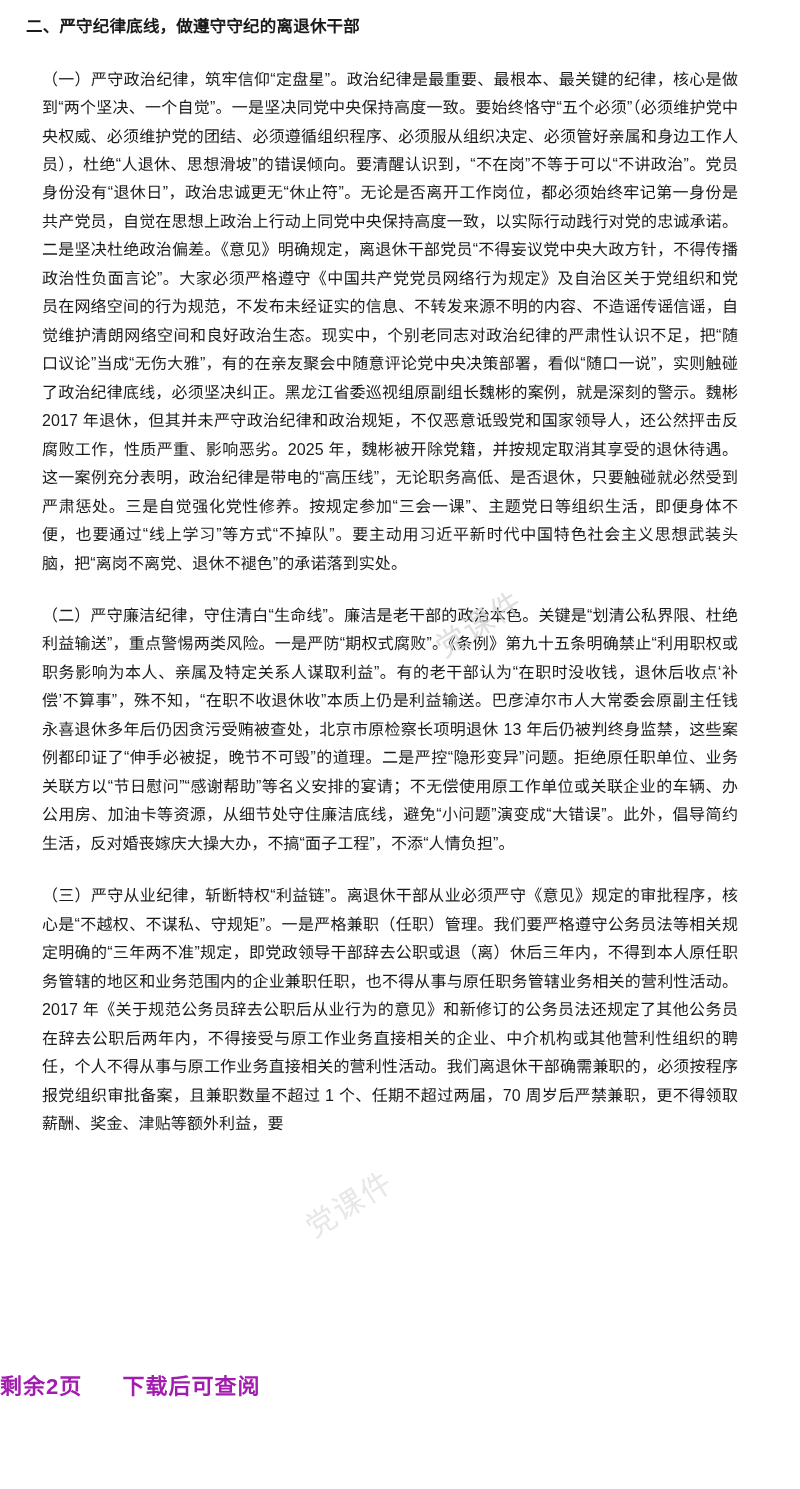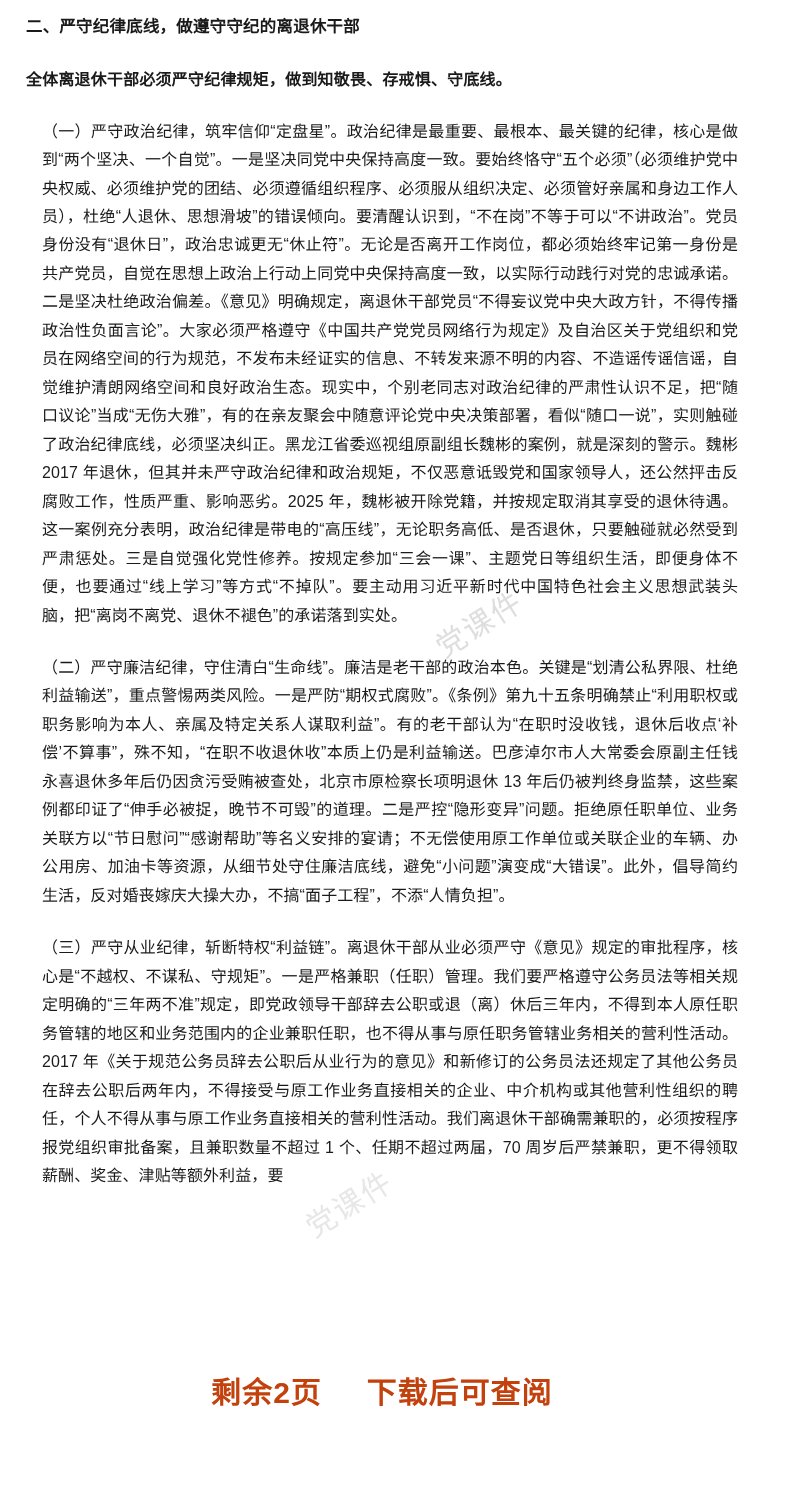--- a/index.html
+++ b/index.html
@@ -80,40 +80,38 @@
     top: 1300px;
     height: 70px;
     background: linear-gradient(to bottom, rgba(255,255,255,0) 0%, #ffffff 85%);
     pointer-events: none;
   }
   .footer-cta {
     position: absolute;
     left: 0;
     right: 0;
     top: 1368px;
-    text-align: center;
-    font-size: 30px;
+    font-size: 22px;
     font-weight: bold;
-    color: #c2410c;
+    color: #a21caf;
     font-family: "Liberation Sans", "DejaVu Sans", sans-serif;
     letter-spacing: 1px;
   }
   .footer-cta .gap {
     display: inline-block;
     width: 26px;
   }
 </style>
 </head>
 <body>
 
 <div class="page">
 
   <h2 class="doc-heading">二、严守纪律底线，做遵守守纪的离退休干部</h2>
 
-  <p class="lead">全体离退休干部必须严守纪律规矩，做到知敬畏、存戒惧、守底线。</p>
 
   <p class="para">（一）严守政治纪律，筑牢信仰“定盘星”。政治纪律是最重要、最根本、最关键的纪律，核心是做到“两个坚决、一个自觉”。一是坚决同党中央保持高度一致。要始终恪守“五个必须”（必须维护党中央权威、必须维护党的团结、必须遵循组织程序、必须服从组织决定、必须管好亲属和身边工作人员），杜绝“人退休、思想滑坡”的错误倾向。要清醒认识到，“不在岗”不等于可以“不讲政治”。党员身份没有“退休日”，政治忠诚更无“休止符”。无论是否离开工作岗位，都必须始终牢记第一身份是共产党员，自觉在思想上政治上行动上同党中央保持高度一致，以实际行动践行对党的忠诚承诺。二是坚决杜绝政治偏差。《意见》明确规定，离退休干部党员“不得妄议党中央大政方针，不得传播政治性负面言论”。大家必须严格遵守《中国共产党党员网络行为规定》及自治区关于党组织和党员在网络空间的行为规范，不发布未经证实的信息、不转发来源不明的内容、不造谣传谣信谣，自觉维护清朗网络空间和良好政治生态。现实中，个别老同志对政治纪律的严肃性认识不足，把“随口议论”当成“无伤大雅”，有的在亲友聚会中随意评论党中央决策部署，看似“随口一说”，实则触碰了政治纪律底线，必须坚决纠正。黑龙江省委巡视组原副组长魏彬的案例，就是深刻的警示。魏彬 2017 年退休，但其并未严守政治纪律和政治规矩，不仅恶意诋毁党和国家领导人，还公然抨击反腐败工作，性质严重、影响恶劣。2025 年，魏彬被开除党籍，并按规定取消其享受的退休待遇。这一案例充分表明，政治纪律是带电的“高压线”，无论职务高低、是否退休，只要触碰就必然受到严肃惩处。三是自觉强化党性修养。按规定参加“三会一课”、主题党日等组织生活，即便身体不便，也要通过“线上学习”等方式“不掉队”。要主动用习近平新时代中国特色社会主义思想武装头脑，把“离岗不离党、退休不褪色”的承诺落到实处。</p>
 
   <p class="para">（二）严守廉洁纪律，守住清白“生命线”。廉洁是老干部的政治本色。关键是“划清公私界限、杜绝利益输送”，重点警惕两类风险。一是严防“期权式腐败”。《条例》第九十五条明确禁止“利用职权或职务影响为本人、亲属及特定关系人谋取利益”。有的老干部认为“在职时没收钱，退休后收点‘补偿’不算事”，殊不知，“在职不收退休收”本质上仍是利益输送。巴彦淖尔市人大常委会原副主任钱永喜退休多年后仍因贪污受贿被查处，北京市原检察长项明退休 13 年后仍被判终身监禁，这些案例都印证了“伸手必被捉，晚节不可毁”的道理。二是严控“隐形变异”问题。拒绝原任职单位、业务关联方以“节日慰问”“感谢帮助”等名义安排的宴请；不无偿使用原工作单位或关联企业的车辆、办公用房、加油卡等资源，从细节处守住廉洁底线，避免“小问题”演变成“大错误”。此外，倡导简约生活，反对婚丧嫁庆大操大办，不搞“面子工程”，不添“人情负担”。</p>
 
   <p class="para">（三）严守从业纪律，斩断特权“利益链”。离退休干部从业必须严守《意见》规定的审批程序，核心是“不越权、不谋私、守规矩”。一是严格兼职（任职）管理。我们要严格遵守公务员法等相关规定明确的“三年两不准”规定，即党政领导干部辞去公职或退（离）休后三年内，不得到本人原任职务管辖的地区和业务范围内的企业兼职任职，也不得从事与原任职务管辖业务相关的营利性活动。2017 年《关于规范公务员辞去公职后从业行为的意见》和新修订的公务员法还规定了其他公务员在辞去公职后两年内，不得接受与原工作业务直接相关的企业、中介机构或其他营利性组织的聘任，个人不得从事与原工作业务直接相关的营利性活动。我们离退休干部确需兼职的，必须按程序报党组织审批备案，且兼职数量不超过 1 个、任期不超过两届，70 周岁后严禁兼职，更不得领取薪酬、奖金、津贴等额外利益，要</p>
 
   <div class="watermark">党课件</div>
   <div class="watermark2">党课件</div>
 

